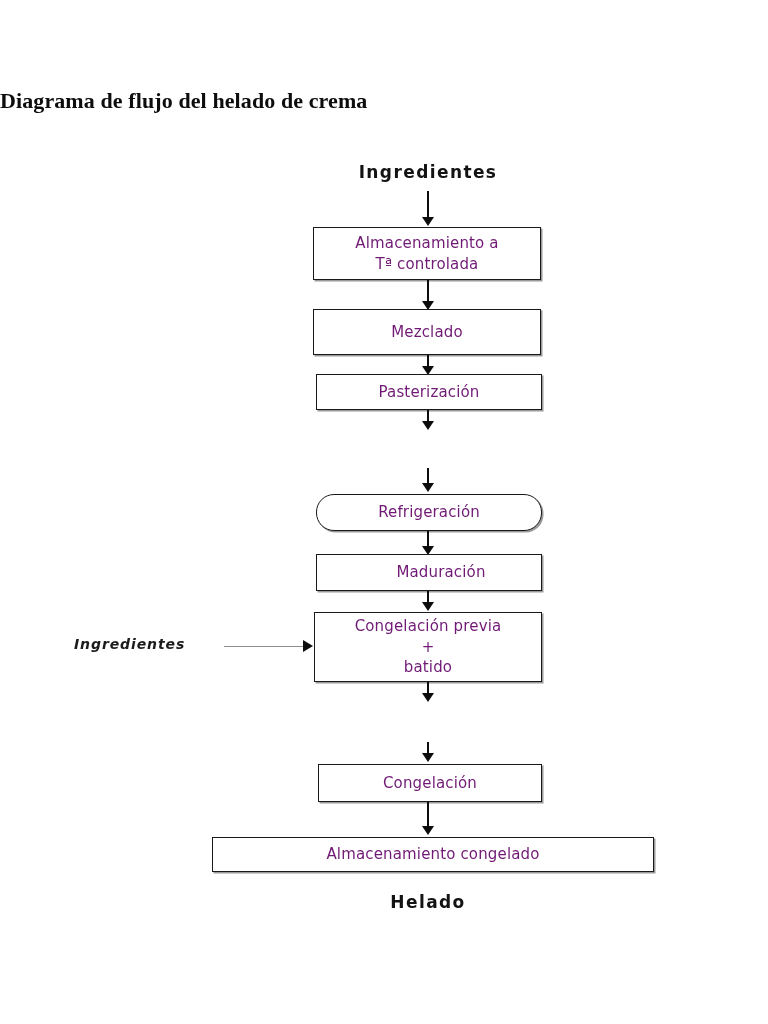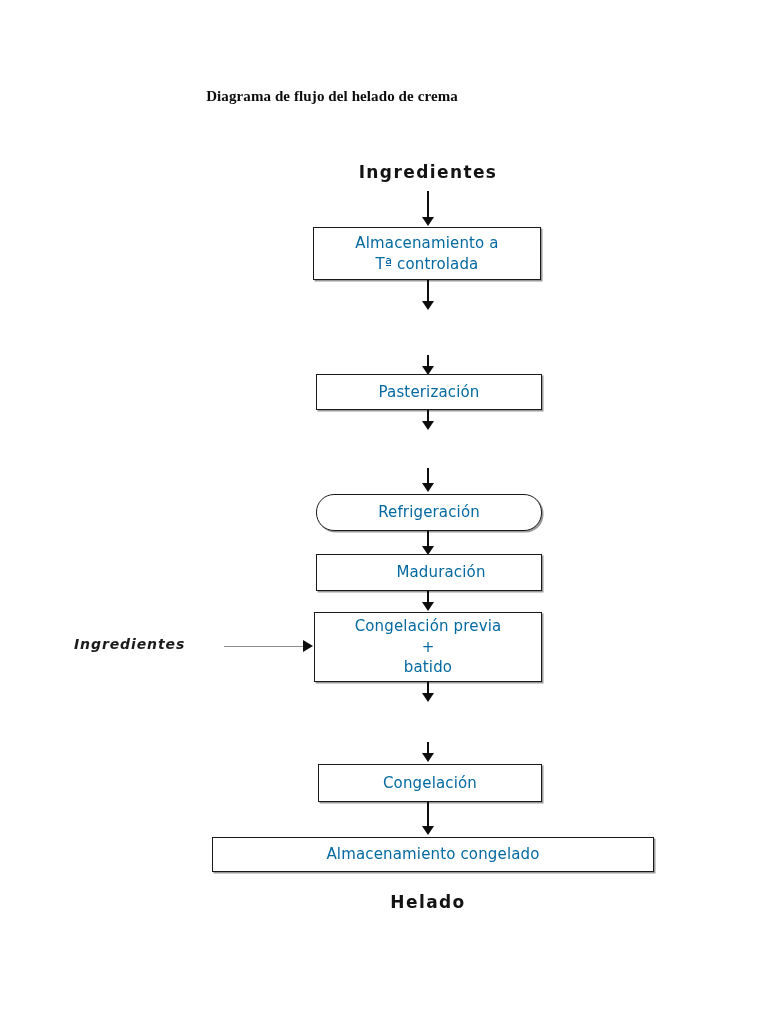--- a/index.html
+++ b/index.html
@@ -22,24 +22,23 @@
     height: 1024px;
     background: #ffffff;
   }
 
   
   .doc-title {
     position: absolute;
     left: 0;
     top: 88px;
     width: 664px;
-    text-align: center;
     font-family: "Liberation Serif", serif;
     font-weight: bold;
-    font-size: 15px;
+    font-size: 22px;
     color: #0d0d0d;
     letter-spacing: 0.1px;
   }
 
   
   .terminal-label {
     position: absolute;
     text-align: center;
     font-family: "DejaVu Sans", sans-serif;
     font-weight: bold;
@@ -78,21 +77,21 @@
     box-shadow: 1.5px 1.5px 0 0 #9a9a9a;
     display: flex;
     align-items: center;
     justify-content: center;
     text-align: center;
   }
   .node-label {
     font-family: "DejaVu Sans", sans-serif;
     font-size: 15px;
     line-height: 1.38;
-    color: #0369a1;
+    color: #701a75;
     letter-spacing: 0.15px;
     white-space: pre-line;
     padding: 0 4px;
   }
 
   
   .conn {
     position: absolute;
     width: 0;
     border-left: 2px solid #0d0d0d;
@@ -134,20 +133,23 @@
   <div class="arrowhead-down" style="left:422px; top:217px;"></div>
 
   <div class="node" style="left:313px; top:227px; width:228px; height:53px;">
     <span class="node-label">Almacenamiento a
 Tª controlada</span>
   </div>
 
   <div class="conn" style="left:427px; top:280px; height:22px;"></div>
   <div class="arrowhead-down" style="left:422px; top:301px;"></div>
 
+  <div class="node" style="left:313px; top:309px; width:228px; height:46px;">
+    <span class="node-label">Mezclado</span>
+  </div>
 
   <div class="conn" style="left:427px; top:355px; height:13px;"></div>
   <div class="arrowhead-down" style="left:422px; top:366px;"></div>
 
   <div class="node" style="left:316px; top:374px; width:226px; height:36px;">
     <span class="node-label">Pasterización</span>
   </div>
 
   <div class="conn" style="left:427px; top:410px; height:13px;"></div>
   <div class="arrowhead-down" style="left:422px; top:421px;"></div>

